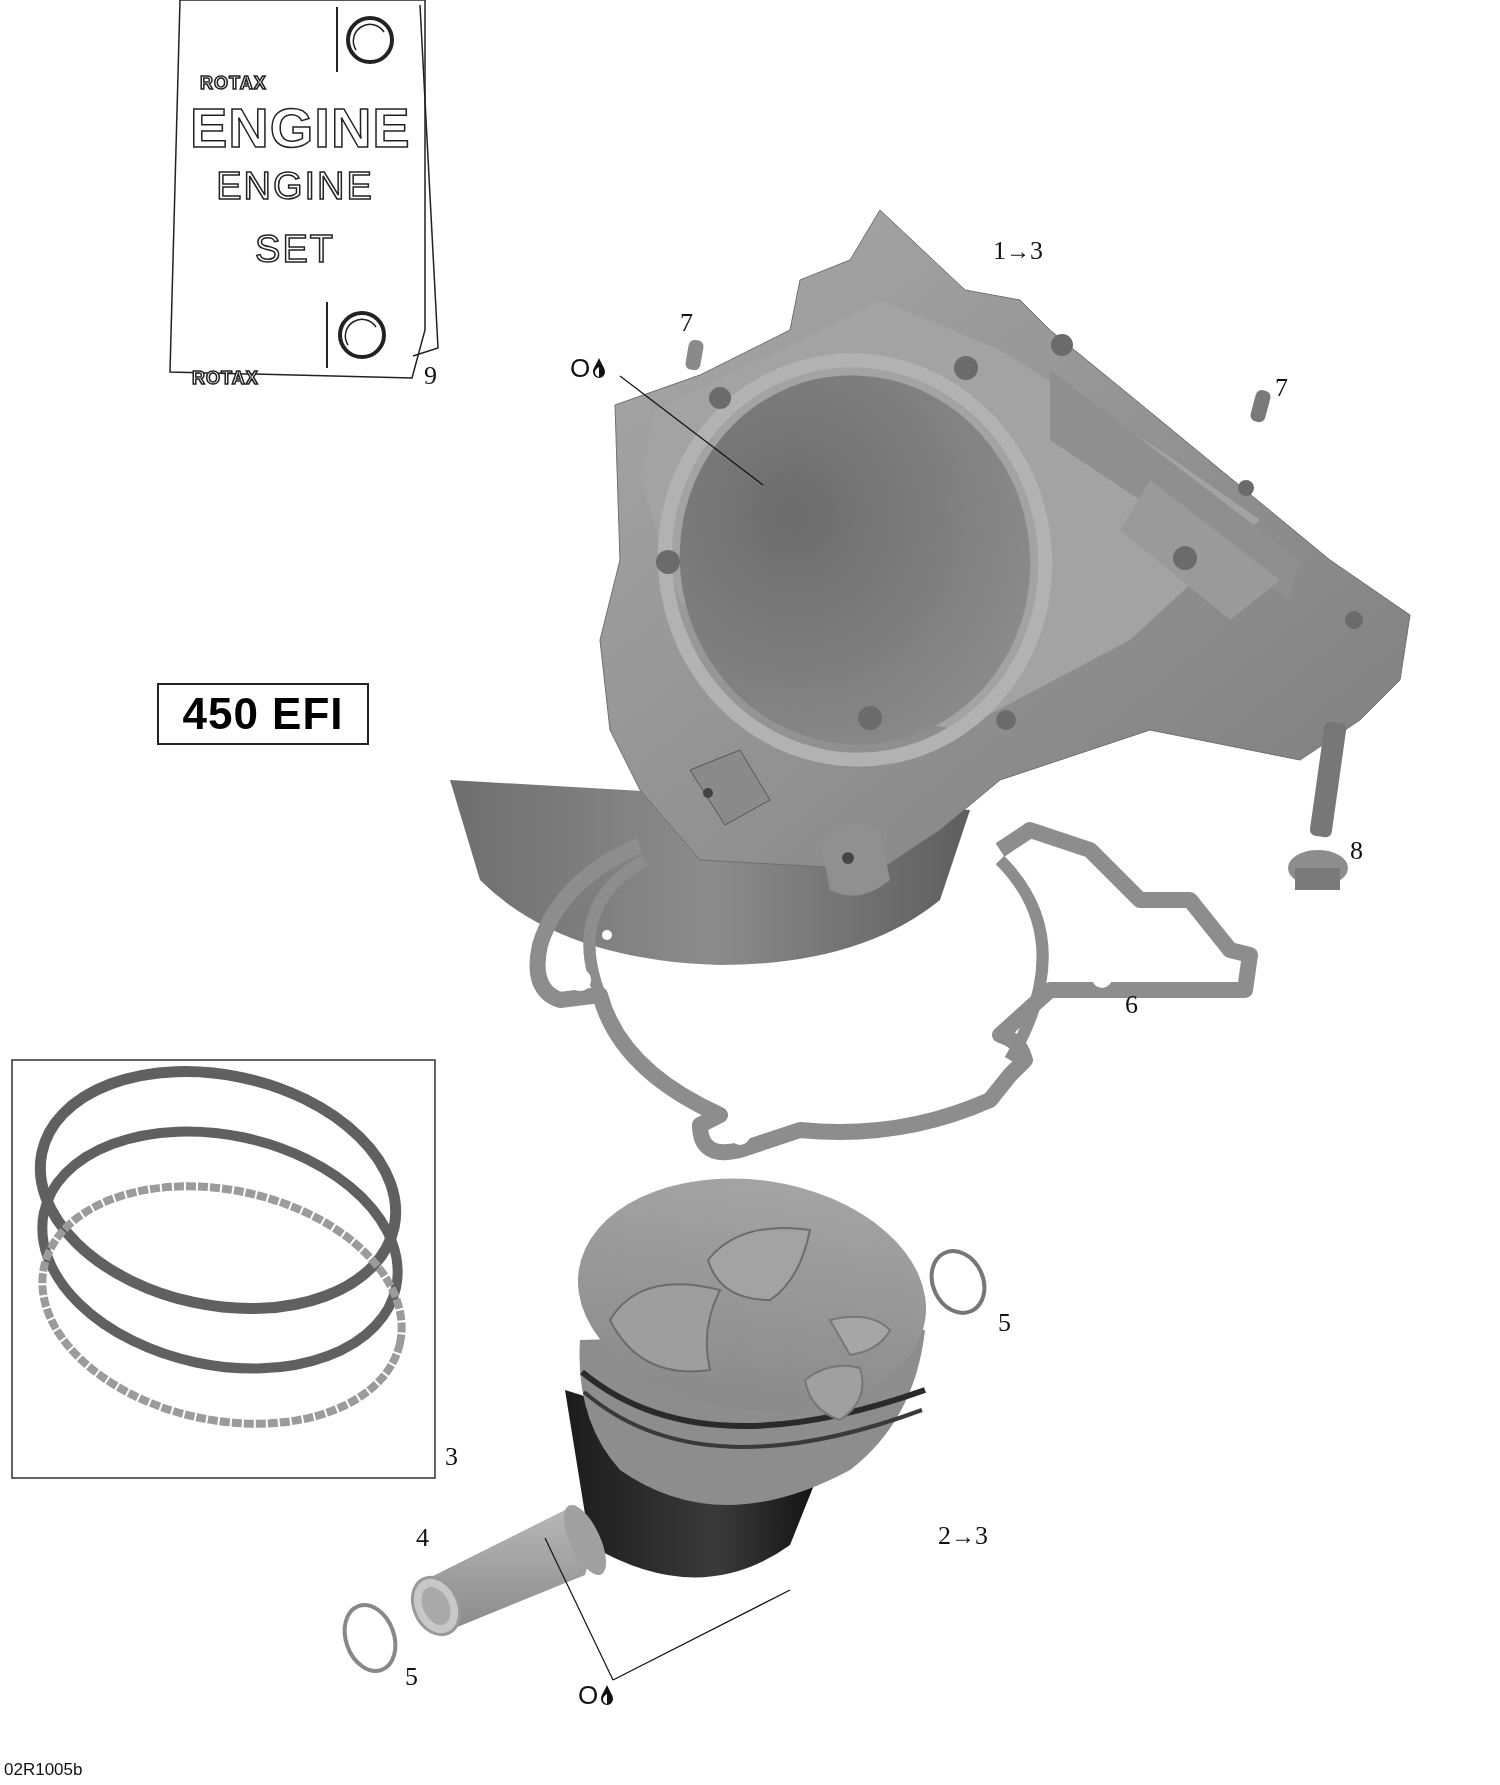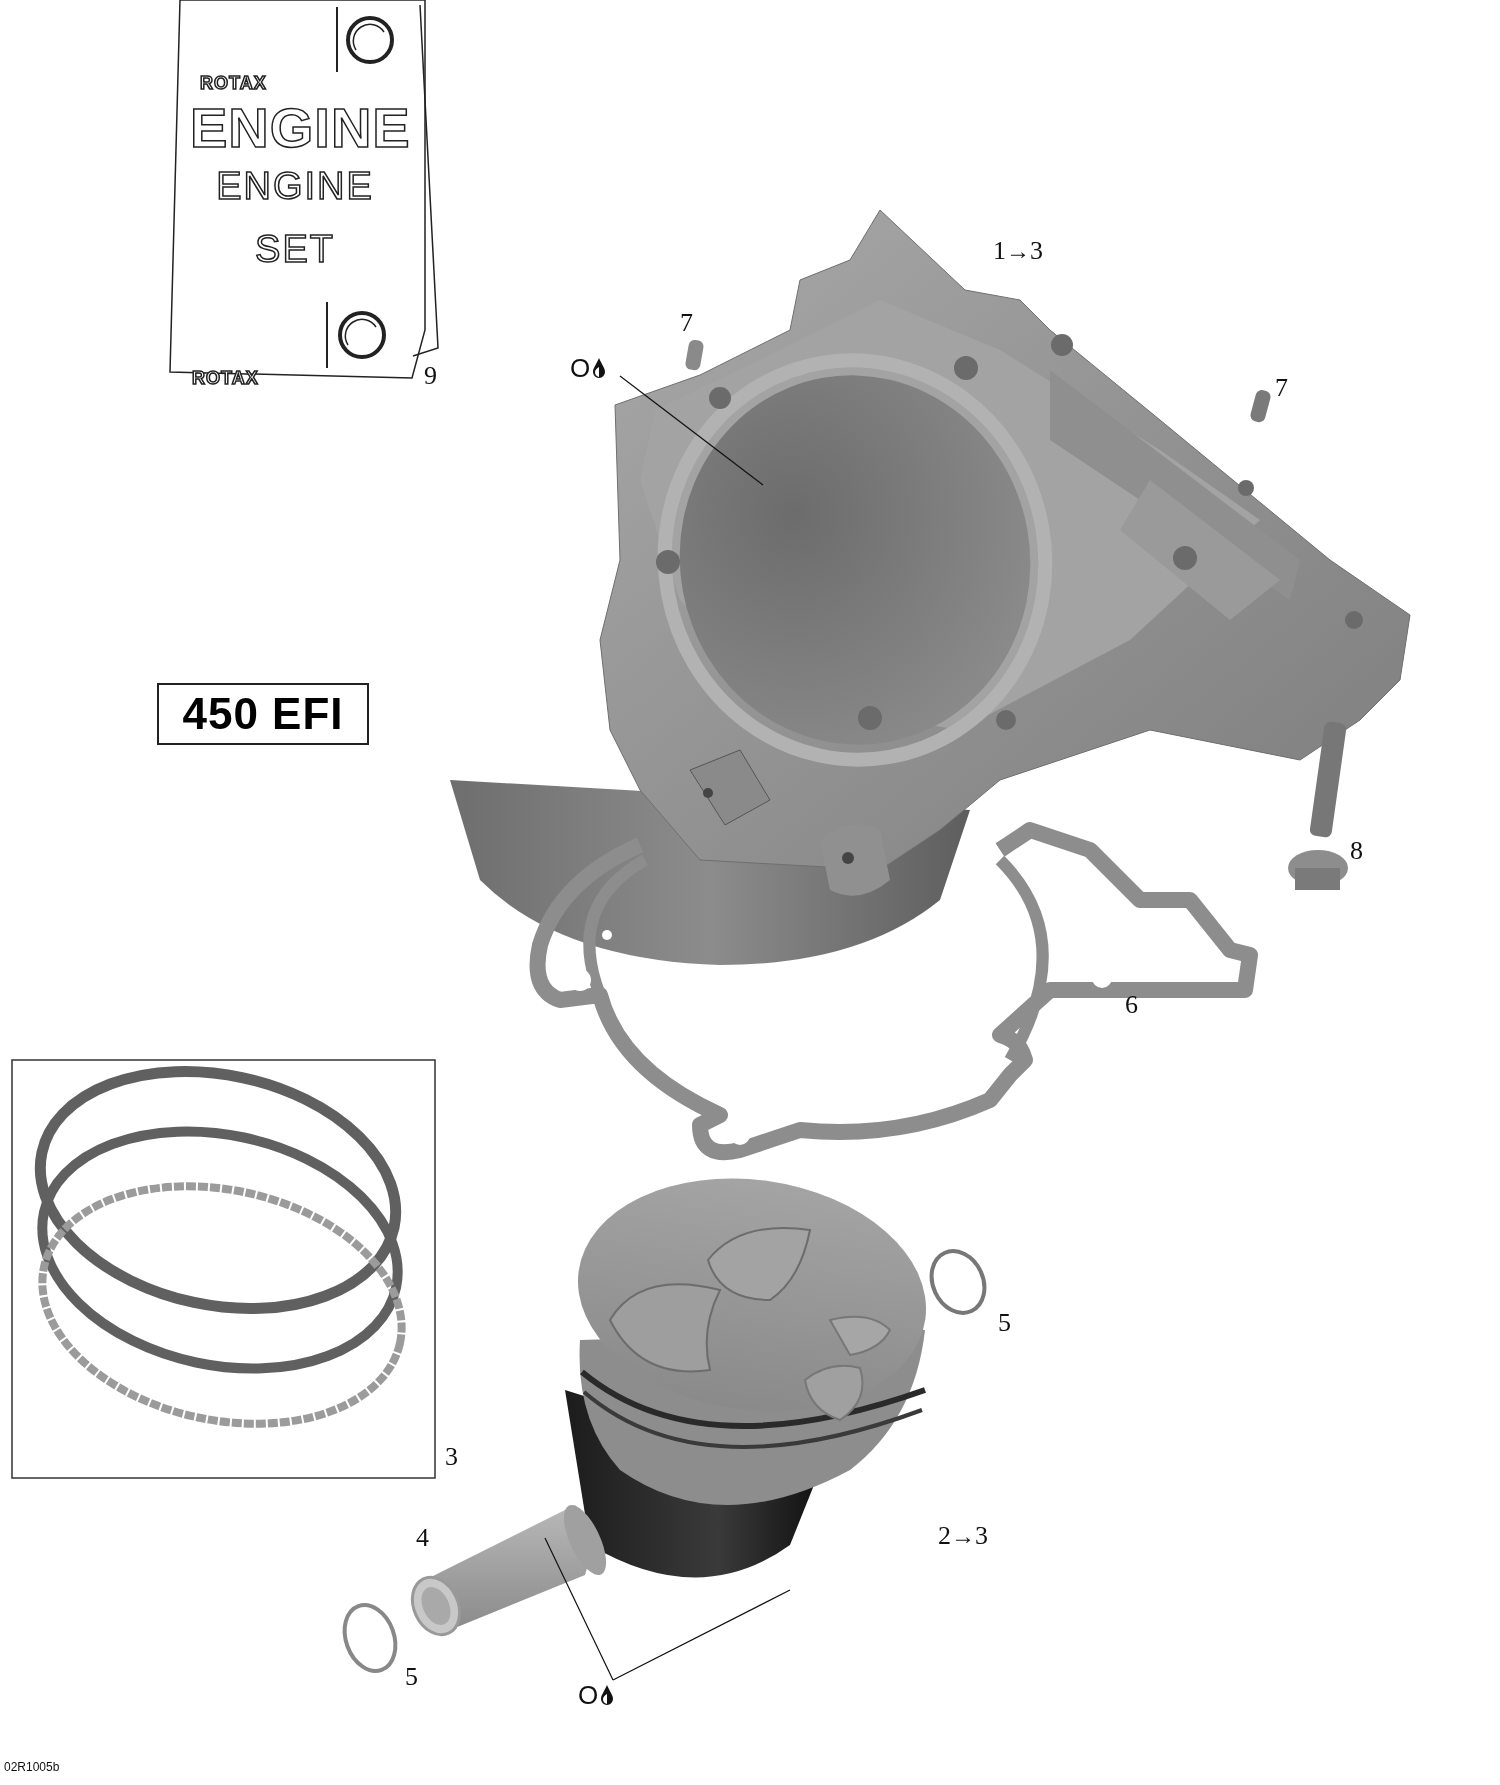--- a/index.html
+++ b/index.html
@@ -12,21 +12,21 @@
   .model-badge { position: absolute; left: 157px; top: 683px; width: 212px; height: 62px;
                  border: 2px solid #222; box-sizing: border-box; display: flex;
                  align-items: center; justify-content: center;
                  font-family: "Liberation Sans", sans-serif; font-weight: bold;
                  font-size: 44px; letter-spacing: 1px; }
   .gasket-text { position: absolute; font-family: "Liberation Sans", sans-serif;
                  color: #fff; -webkit-text-stroke: 1.5px #222; text-align: center; }
   .rotax-word { font-weight: bold; font-size: 18px; letter-spacing: 1px; margin-top: 48px; }
   .engine-word { font-weight: bold; font-size: 56px; letter-spacing: 1px; }
   .gasket-word { font-size: 38px; letter-spacing: 2px; }
-  .figure-code { position: absolute; left: 4px; top: 1760px; font-size: 12px; color: #111; }
+  .figure-code { position: absolute; left: 4px; top: 1760px; font-size: 17px; color: #111; }
   .oil-symbol { position: absolute; font-size: 26px; line-height: 1; color:#111; white-space: nowrap; }
 </style>
 </head>
 <body>
 
 <svg id="diagram-svg" width="1500" height="1785" viewBox="0 0 1500 1785" xmlns="http://www.w3.org/2000/svg">
   <defs>
     <linearGradient id="gCyl" x1="0" y1="0" x2="1" y2="1">
       <stop offset="0" stop-color="#a9a9a9"></stop>
       <stop offset="1" stop-color="#7d7d7d"></stop>

